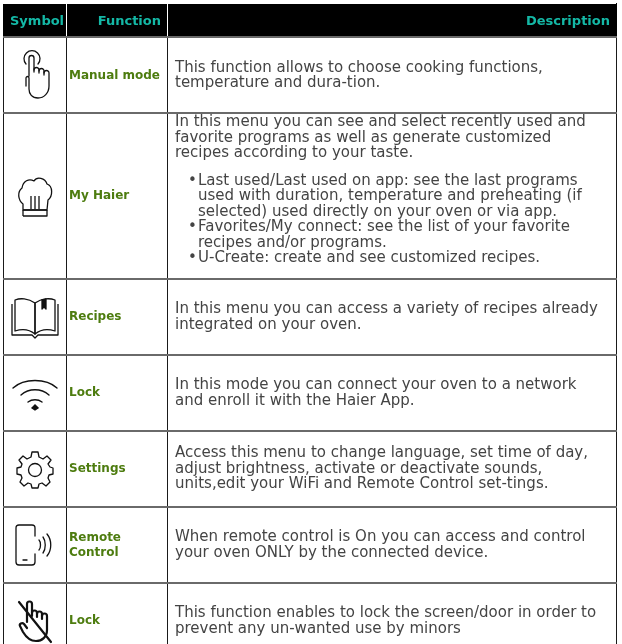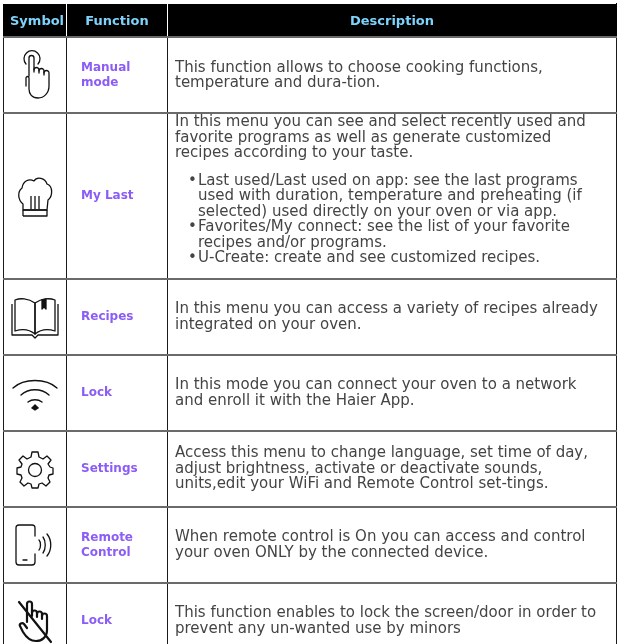--- a/index.html
+++ b/index.html
@@ -8,34 +8,34 @@
     position: absolute; left: 3px; top: 3px;
     width: 613px;
     border-collapse: collapse;
     table-layout: fixed;
   }
   table.func-table th, table.func-table td {
     border: 1px solid #1a1a1a;
     vertical-align: middle;
   }
   table.func-table thead th {
-    background: #000000; color: #7dd3fc;
+    background: #000000; color: #14b8a6;
     font-weight: bold; font-size: 13px;
-    height: 32px; text-align: center; padding: 0 6px;
+    height: 32px; text-align: right; padding: 0 6px;
     border-color: #ffffff #ffffff #000 #ffffff;
   }
   table.func-table thead th:first-child { border-left-color: #000; }
   table.func-table thead th:last-child { border-right-color: #000; }
   table.func-table tbody td { border-top: 2px solid #6a6a6a; }
   col.c1 { width: 63px; }
   col.c2 { width: 101px; }
   col.c3 { width: 449px; }
   td.sym { text-align: center; padding: 0; }
   td.sym svg { display: block; margin: 0 auto; }
-  td.fn { font-weight: bold; font-size: 12px; color: #8b5cf6; padding: 0 14px; line-height: 15px; border-radius: 25px; }
+  td.fn { font-weight: bold; font-size: 12px; color: #4d7c0f; padding: 0 2px; line-height: 15px; border-radius: 25px; }
   td.desc { font-size: 15px; color: #444; padding: 0 7px; line-height: 15.5px; }
   td.desc ul { margin: 12px; padding: 0 0 0 11px; list-style: none; }
   td.desc li { position: relative; }
   td.desc li::before { content: "•"; position: absolute; left: -10px; top: 0; }
   tr.r-manual td { height: 74px; }
   tr.r-taste td { height: 133px; }
   tr.r-recipes td { height: 74px; }
   tr.r-wifi td { height: 74px; }
   tr.r-settings td { height: 74px; }
   tr.r-remote td { height: 74px; }
@@ -75,21 +75,21 @@
       <td class="sym">
         <svg width="40" height="48" viewBox="0 0 40 48" fill="none" stroke="#111" stroke-width="1.3" stroke-linejoin="round">
           <path d="M8 38 L8 32 C3 28 2 20 7 16 C8 9 14 6 19 9 C22 4 30 6 32 12 C38 14 38 24 33 28 L32 38 Z"></path>
           <line x1="8" y1="38" x2="32" y2="38"></line>
           <path d="M8 44 L32 44 L32 38 M8 38 L8 44"></path>
           <line x1="16" y1="24" x2="16" y2="37"></line>
           <line x1="20" y1="24" x2="20" y2="37"></line>
           <line x1="24" y1="24" x2="24" y2="37"></line>
         </svg>
       </td>
-      <td class="fn">My Last</td>
+      <td class="fn">My Haier</td>
       <td class="desc">
         <div>In this menu you can see and select recently used and favorite programs as well as generate customized recipes according to your taste.</div>
         <ul>
           <li>Last used/Last used on app: see the last programs used with duration, temperature and preheating (if selected) used directly on your oven or via app.</li>
           <li>Favorites/My connect: see the list of your favorite recipes and/or programs.</li>
           <li>U-Create: create and see customized recipes.</li>
         </ul>
       </td>
     </tr>
     <tr class="r-recipes">

